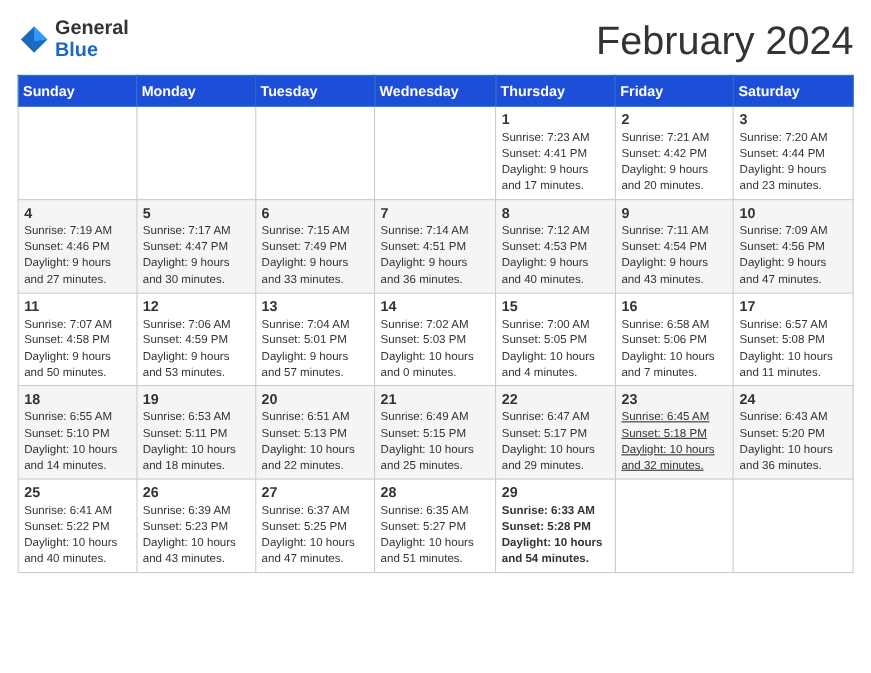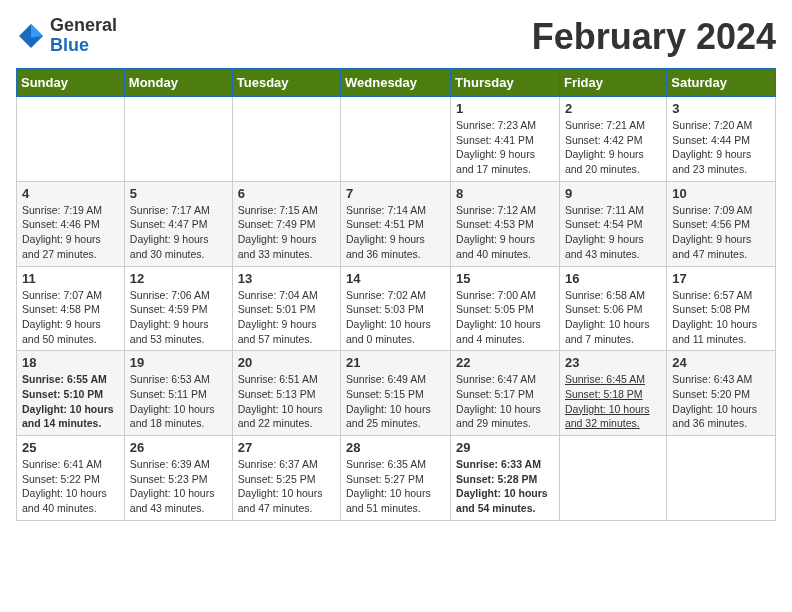--- a/index.html
+++ b/index.html
@@ -39,35 +39,35 @@
     }
     .logo-icon {
       width: 30px;
       height: 30px;
     }
     .title-section {
       text-align: right;
     }
     .calendar-title {
       font-size: 36px;
-      font-weight: bold;
+      font-weight: normal;
       color: #333;
     }
     .calendar-subtitle {
       font-size: 16px;
       color: #333;
       font-style: italic;
     }
     .calendar-table {
       width: 100%;
       border-collapse: collapse;
       border: 1px solid #ccc;
     }
     .calendar-table th {
-      background-color: #4d7c0f;
+      background-color: #1d4ed8;
       color: #fff;
       font-size: 13px;
       font-weight: bold;
       padding: 6px 4px;
       text-align: left;
       border: 1px solid #1a6bbf;
     }
     .calendar-table td {
       vertical-align: top;
       border: 1px solid #ccc;
@@ -259,21 +259,21 @@
           <div class="day-number">17</div>
           <div class="day-info" style="white-space: pre-line;">Sunrise: 6:57 AM
 Sunset: 5:08 PM
 Daylight: 10 hours
 and 11 minutes.</div>
         </td>
       </tr>
       <tr>
         <td>
           <div class="day-number">18</div>
-          <div class="day-info" style="white-space: pre-line; font-weight: bold;">Sunrise: 6:55 AM
+          <div class="day-info" style="white-space: pre-line;">Sunrise: 6:55 AM
 Sunset: 5:10 PM
 Daylight: 10 hours
 and 14 minutes.</div>
         </td>
         <td>
           <div class="day-number">19</div>
           <div class="day-info" style="white-space: pre-line;">Sunrise: 6:53 AM
 Sunset: 5:11 PM
 Daylight: 10 hours
 and 18 minutes.</div>

